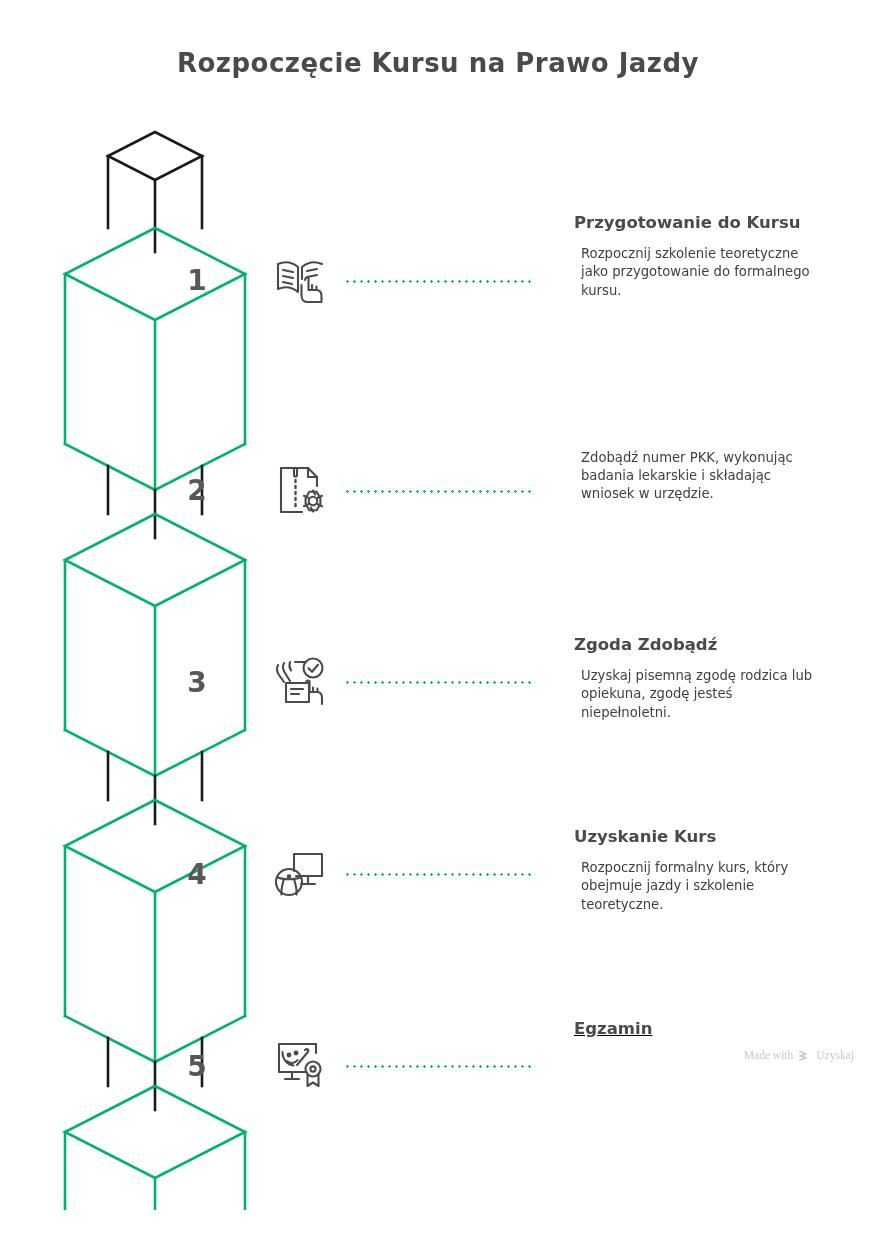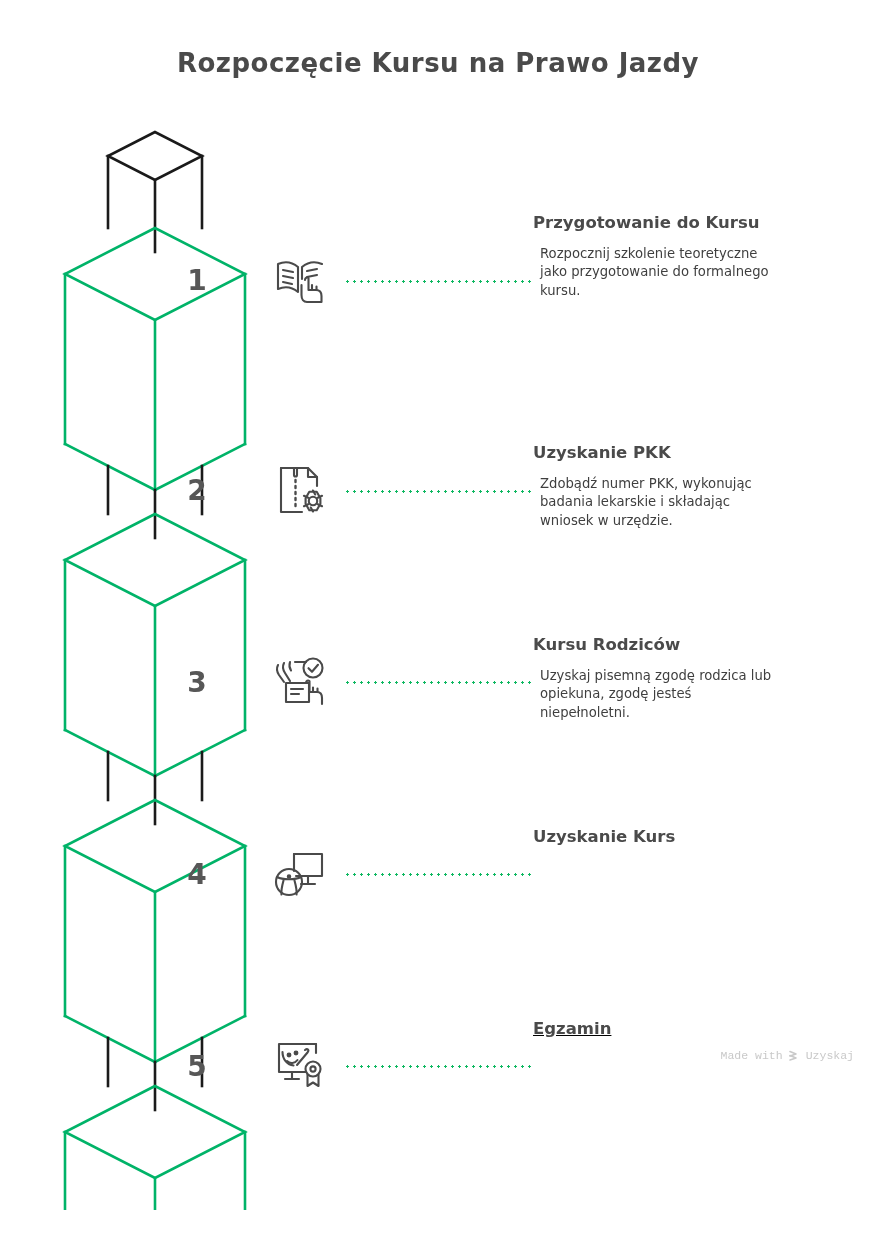--- a/index.html
+++ b/index.html
@@ -49,42 +49,42 @@
   
   .dots{
     position:absolute;
     height:3px;
     background-image:radial-gradient(circle, #0db760 1.3px, rgba(0,0,0,0) 1.4px);
     background-size:7px 3px;
     background-repeat:repeat-x;
   }
 
   
-  .txt{position:absolute; left:533px; width:250px;}
+  .txt{position:absolute; left:574px; width:250px;}
   .txt h3{
     margin:0 0 12px 0;
     font-family:"DejaVu Sans", sans-serif;
     font-size:16.5px;
     font-weight:bold;
     color:#4a4a4a;
     line-height:1.28;
   }
   .txt p{
     margin:7px;
     font-family:"DejaVu Sans", sans-serif;
     font-size:13.2px;
     color:#3f3f3f;
     line-height:1.38;
   }
 
   .footer{
     position:absolute;
     right:22px; bottom:14px;
     display:flex;align-items:flex-start;gap:5px;
-    font-family:Liberation Mono, monospace;
+    font-family:Liberation Serif, serif;
     font-size:11.5px;
     color:#c9c9c9;
   }
   .footer svg{display:block;}
 </style>
 </head>
 <body>
 
 <div id="page-root">
 
@@ -250,31 +250,31 @@
   <div class="dots" style="left:344px; top:681px; width:188px;"></div>
   <div class="dots" style="left:344px; top:873px; width:188px;"></div>
   <div class="dots" style="left:344px; top:1065px; width:188px;"></div>
 
   <div class="txt" style="top:212px;">
     <h3>Przygotowanie do Kursu</h3>
     <p>Rozpocznij szkolenie teoretyczne jako przygotowanie do formalnego kursu.</p>
   </div>
 
   <div class="txt" style="top:442px;">
-    <h3>Uzyskanie PKK</h3>
     <p>Zdobądź numer PKK, wykonując badania lekarskie i składając wniosek w urzędzie.</p>
   </div>
 
   <div class="txt" style="top:634px;">
-    <h3>Kursu Rodziców</h3>
+    <h3>Zgoda Zdobądź</h3>
     <p>Uzyskaj pisemną zgodę rodzica lub opiekuna, zgodę jesteś niepełnoletni.</p>
   </div>
 
   <div class="txt" style="top:826px;">
     <h3>Uzyskanie Kurs</h3>
+    <p>Rozpocznij formalny kurs, który obejmuje jazdy i szkolenie teoretyczne.</p>
   </div>
 
   <div class="txt" style="top:1018px;text-decoration:underline;">
     <h3>Egzamin</h3>
   </div>
 
   <div class="footer">
     <span>Made with</span>
     <span>
       <svg width="13" height="13" viewBox="0 0 13 13" fill="none" stroke="#c9c9c9" stroke-width="1.6" stroke-linecap="round" stroke-linejoin="round">

